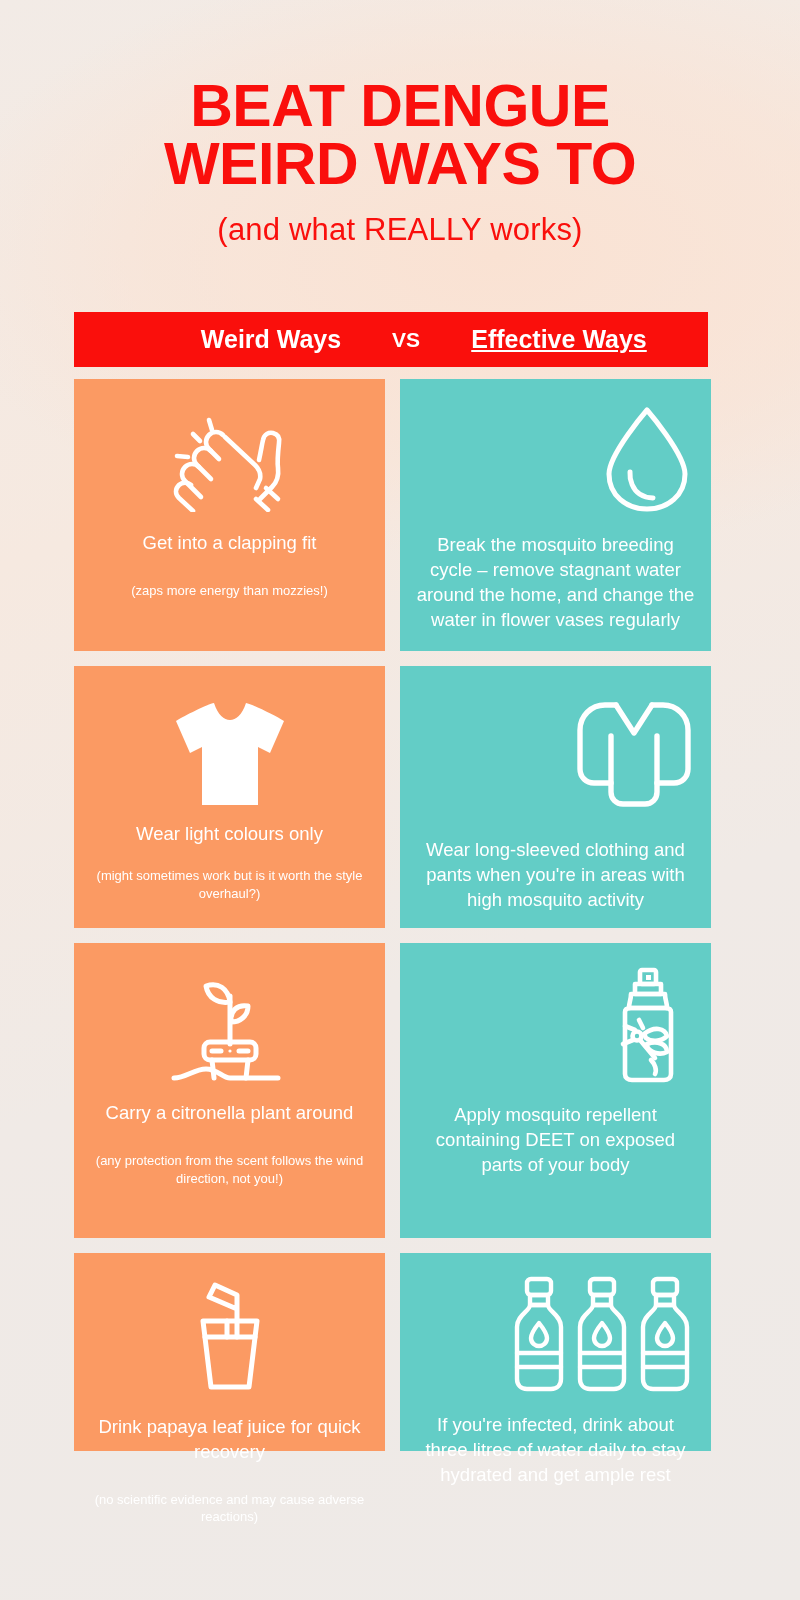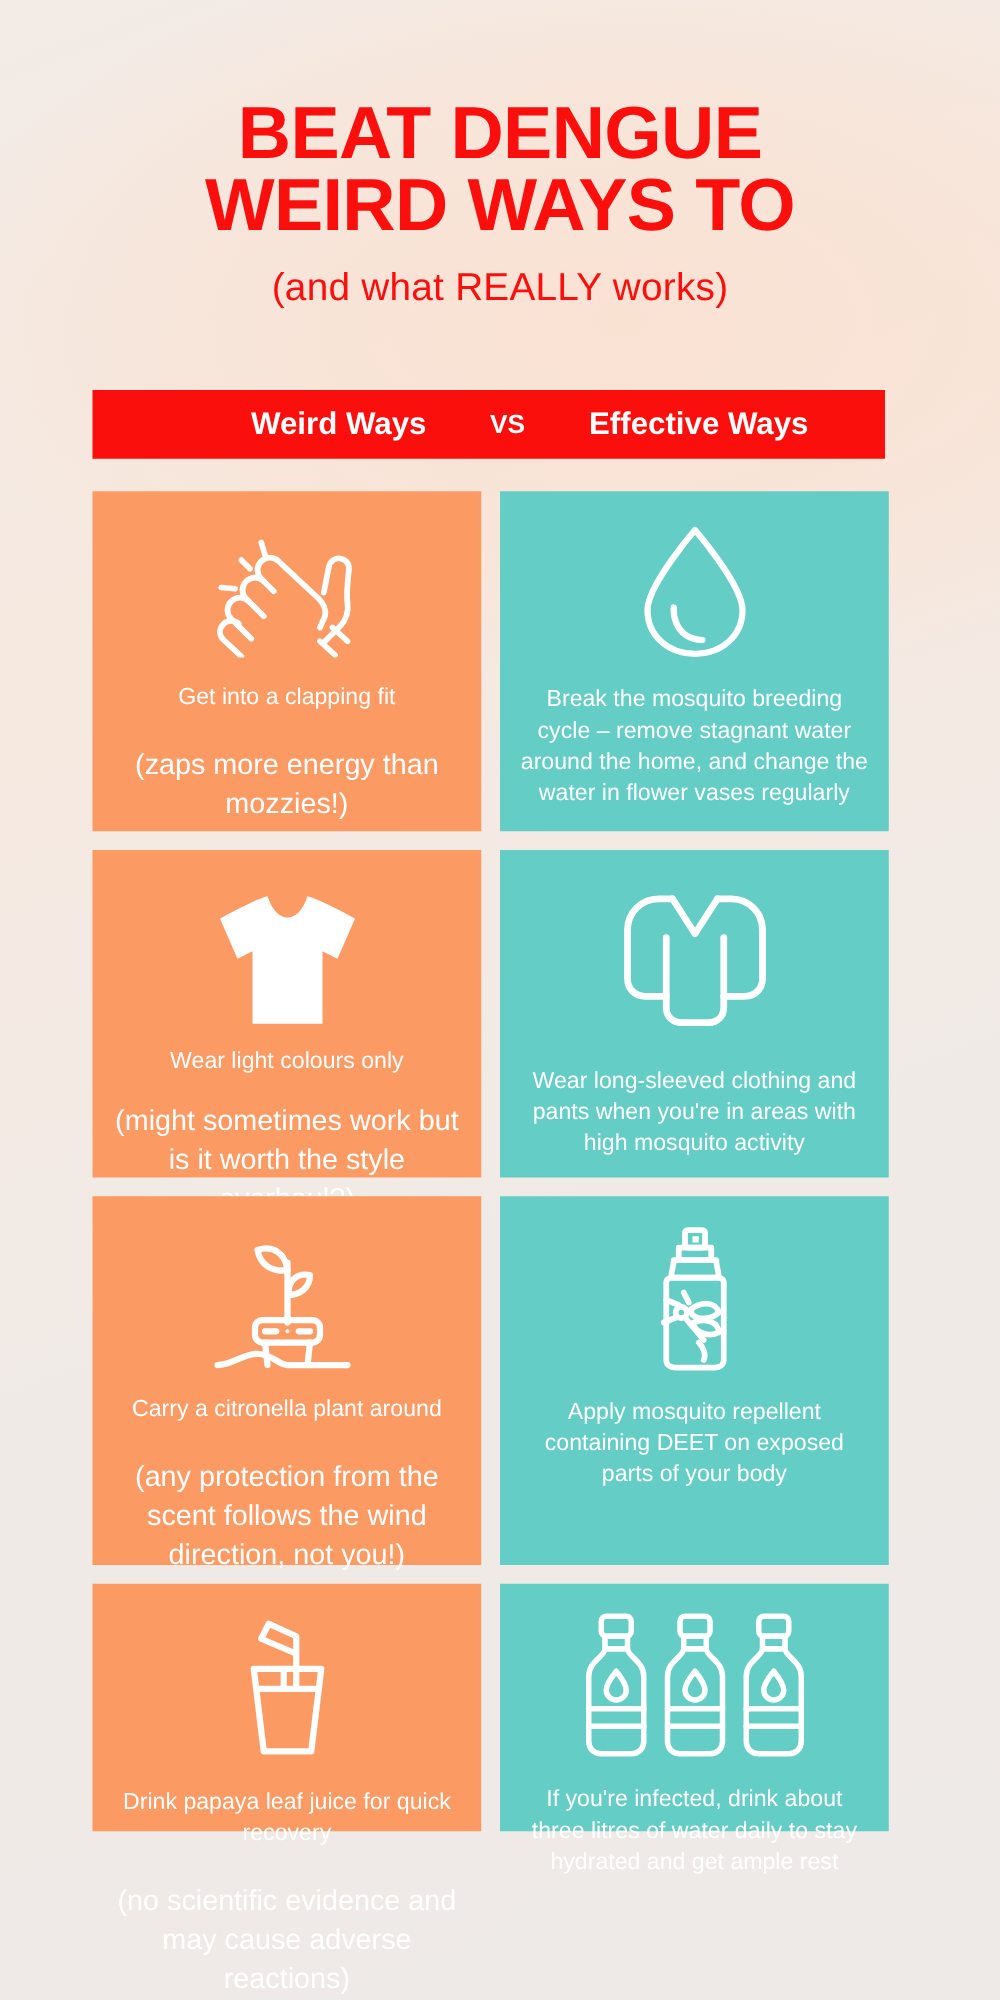--- a/index.html
+++ b/index.html
@@ -81,40 +81,41 @@
     font-weight: 700;
   }
   .hdr-eff {
     position: absolute;
     left: 360px;
     width: 250px;
     text-align: center;
     color: #ffffff;
     font-size: 25px;
     font-weight: 700;
+    text-decoration: underline;
   }
 
   .grid {
     display: grid;
     grid-template-columns: 311px 311px;
     column-gap: 12px;
     row-gap: 9px;
-    margin-top: 26px;
+    margin-top: 12px;
     gap: 15px;
   }
   .cell {
     position: relative;
     box-sizing: border-box;
     padding: 20px 14px 18px;
     display: flex;
     flex-direction: column;
     align-items: center;
   }
   .cell.weird  { background: #fb9a63; }
-  .cell.effect { background: #63cdc6; }
+  .cell.effect { background: #63cdc6; align-items: flex-end; }
 
   .r1 { height: 272px; }
   .r2 { height: 262px; }
   .r3 { height: 295px; }
   .r4 { height: 198px; }
 
   .icon-wrap {
     height: 118px;
     display: flex;
     align-items: center;
@@ -125,21 +126,21 @@
   .cell.r3 .icon-wrap { height: 122px; }
   .cell.r4 .icon-wrap { height: 122px; }
 
   .txt {
     color: #ffffff;
     text-align: center;
     line-height: 1.35em;
     font-weight: 400;
   }
   .weird .main { font-size: 18.5px; margin-top: 6px; }
-  .weird .note { font-size: 23px; margin-top: 26px; }
+  .weird .note { font-size: 13px; margin-top: 26px; }
   .effect .main { font-size: 18.5px; margin-top: 2px; }
 
   .cell.weird.r1 .main { margin-top: 14px; }
   .cell.weird.r1 .note { margin-top: 26px; }
   .cell.weird.r2 .main { margin-top: 6px; }
   .cell.weird.r2 .note { margin-top: 20px; }
   .cell.weird.r3 .main { margin-top: 16px; }
   .cell.weird.r3 .note { margin-top: 26px; }
   .cell.weird.r4 .main { margin-top: 20px; }
   .cell.weird.r4 .note { margin-top: 26px; }

